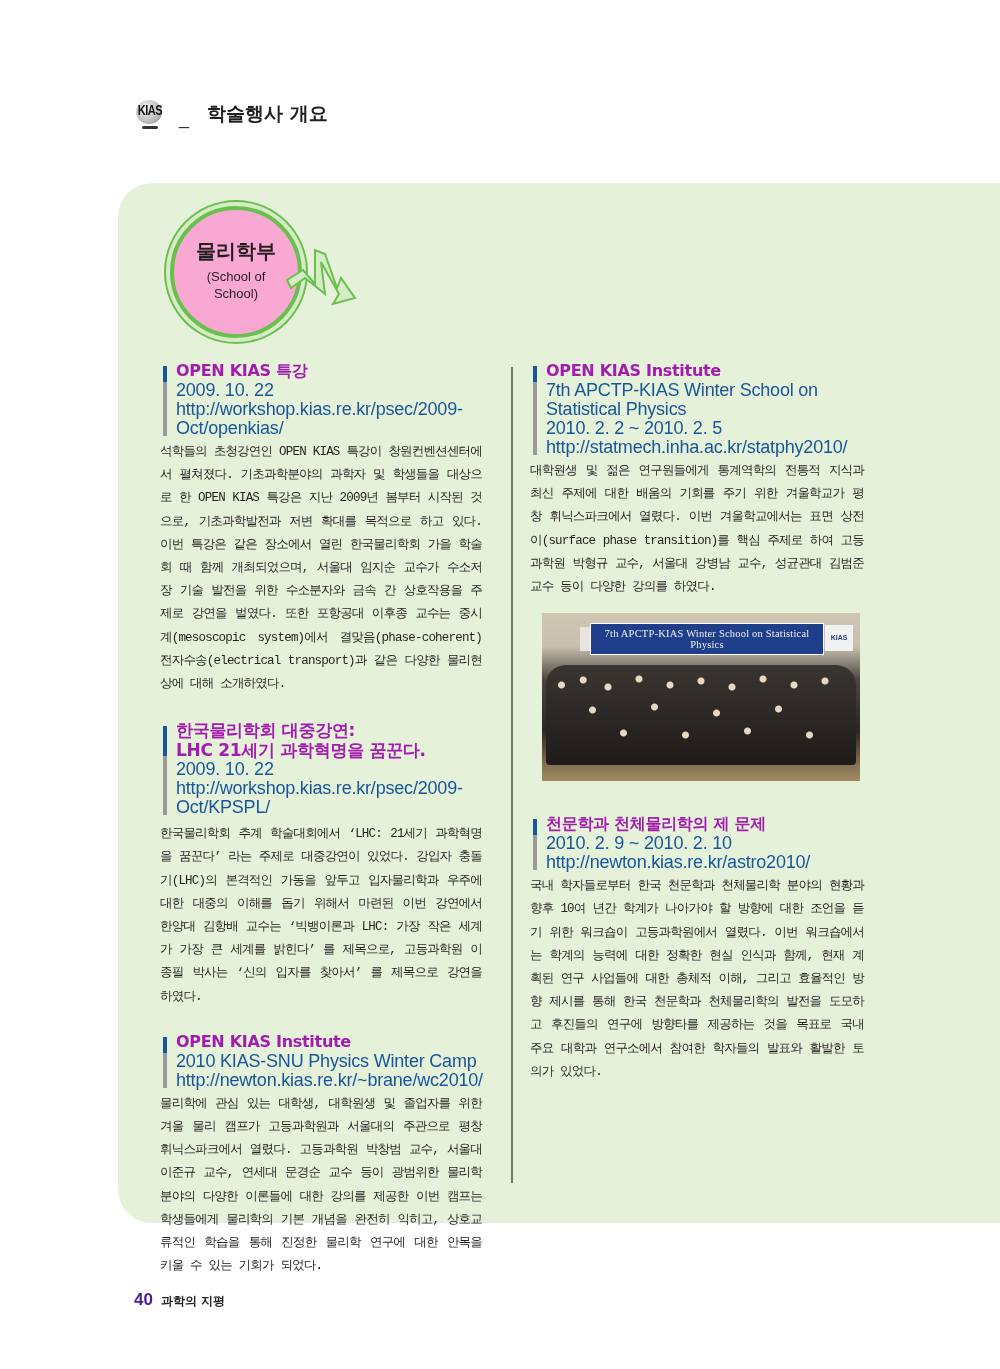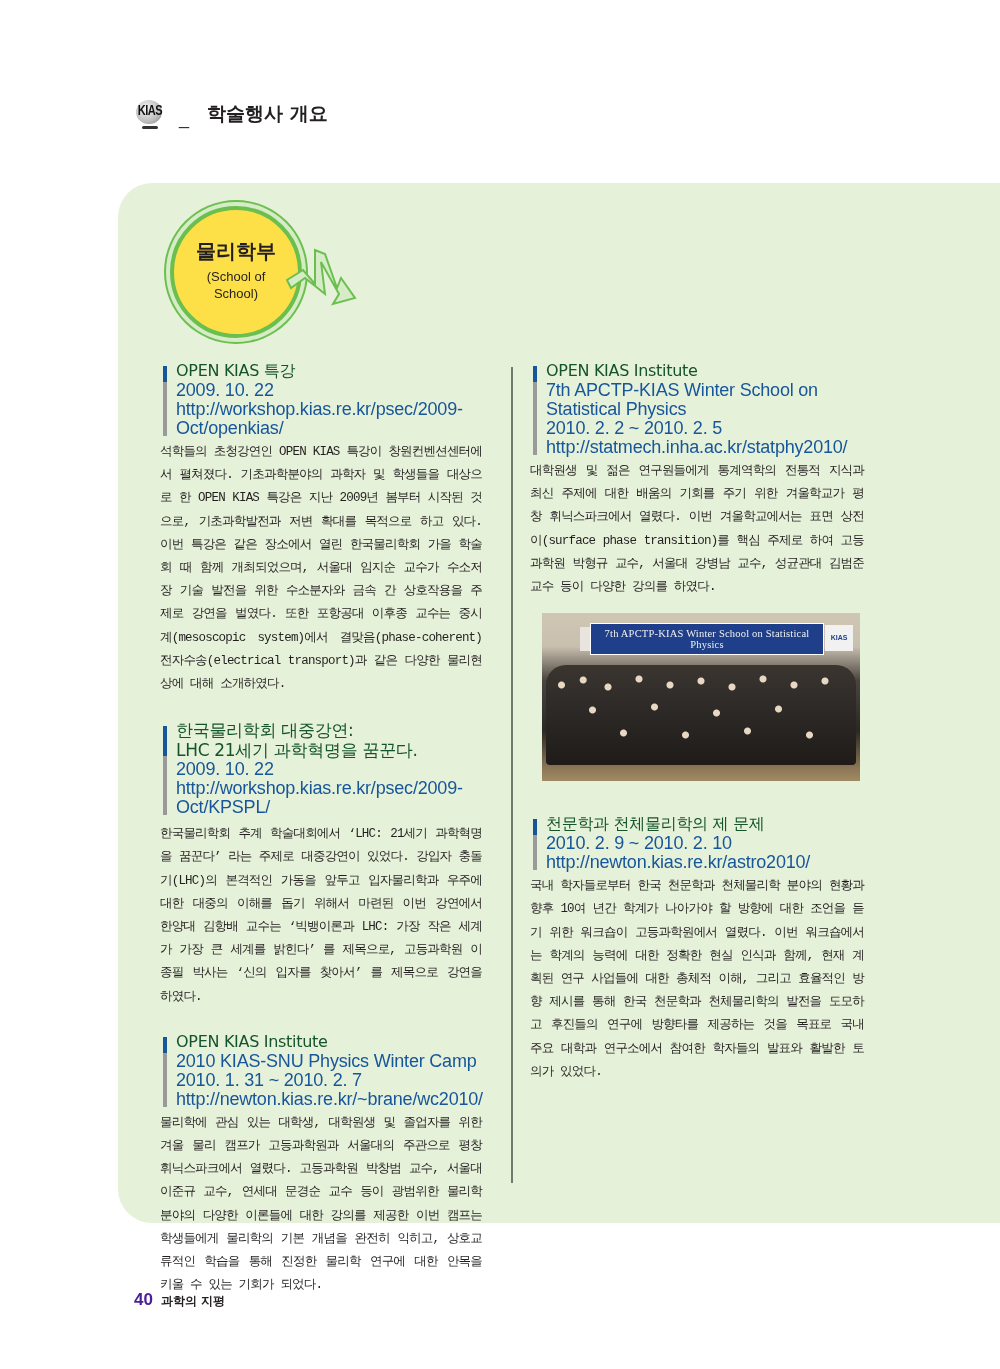--- a/index.html
+++ b/index.html
@@ -17,35 +17,35 @@
     transform: scaleY(1.25); }
   .logo .base { position: absolute; left: 9px; top: 28px; width: 16px; height: 3px; background: #333; border-radius: 2px; }
   .h-title { font-family: "Liberation Serif", "DejaVu Serif", serif; font-size: 27px; color: #231f20; letter-spacing: 0.3px; }
   .h-sep { font-size: 18px; margin: 0 6px 0 4px; color: #333; position: relative; top: 4px; }
   .h-sub { font-family: "DejaVu Sans", sans-serif; font-weight: bold; font-size: 19px; color: #231f20; margin-left: 12px; }
 
   .panel { position: absolute; left: 118px; top: 183px; width: 900px; height: 1040px;
     background: #e6f1d9; border-radius: 34px 0 0 34px; }
 
   .badge { position: absolute; left: 170px; top: 206px; width: 124px; height: 124px; border-radius: 50%;
-    background: #fde047; border: 4px solid #6bbf4f; box-shadow: 0 0 0 4px #d6ecc6, 0 0 0 6px #6bbf4f; }
+    background: #f9a8d4; border: 4px solid #6bbf4f; box-shadow: 0 0 0 4px #d6ecc6, 0 0 0 6px #6bbf4f; }
   .badge .ko { position: absolute; top: 28px; width: 100%; text-align: center; font-family: "DejaVu Sans", sans-serif; font-weight: bold; font-size: 20px; color: #231f20; }
   .badge .en { position: absolute; top: 58px; width: 100%; text-align: center; font-size: 13px; line-height: 17px; color: #231f20; }
   .arrow { position: absolute; left: 285px; top: 228px; width: 80px; height: 90px; }
 
   .col { position: absolute; }
   .col-left { left: 160px; top: 360px; width: 322px; }
   .col-right { left: 530px; top: 360px; width: 334px; }
   .divider { position: absolute; left: 511px; top: 367px; width: 2px; height: 816px; background: #6f7a6a; }
 
   .sec { position: relative; }
   .sec-head { position: relative; padding-left: 16px; }
   .sec-head .bar-blue { position: absolute; left: 3px; top: 6px; width: 4px; height: 16px; background: #17569b; }
   .sec-head .bar-gray { position: absolute; left: 3px; top: 22px; width: 4px; background: #9a9a9a; bottom: 2px; }
-  .sec-title { font-family: "DejaVu Sans", sans-serif; font-weight: normal; font-size: 16px; color: #14532d; line-height: 21px; letter-spacing: -0.3px; }
+  .sec-title { font-family: "DejaVu Sans", sans-serif; font-weight: bold; font-size: 16px; color: #a21caf; line-height: 21px; letter-spacing: -0.3px; }
   .sec-title.two { font-size: 17px; line-height: 20px; }
   .meta { font-size: 18px; color: #17569b; line-height: 19px; letter-spacing: -0.2px; }
   .body { font-family: Liberation Mono, monospace; font-size: 12.5px; line-height: 23.2px; color: #231f20; text-align: justify; letter-spacing: -0.8px; margin-top: 3px; }
 
   .photo { width: 318px; height: 168px; margin: 14px 0 0 12px; position: relative; overflow: hidden;
     background: linear-gradient(#cfc6b4 0%, #c8bfae 20%, #4a4540 40%, #2b2724 70%, #8a7655 92%, #a08a63 100%); }
   .photo .banner { position: absolute; left: 48px; top: 10px; width: 232px; height: 30px; background: #1f3f8a; border: 1px solid #fff; }
   .photo .banner span { display: block; color: #f1f1f1; font-family: "Liberation Serif", serif; font-size: 10.5px; text-align: center; margin-top: 4px; letter-spacing: 0.2px; }
   .photo .left-flag { position: absolute; left: 38px; top: 14px; width: 12px; height: 24px; background: #e9e4df; }
   .photo .right-flag { position: absolute; left: 283px; top: 12px; width: 28px; height: 26px; background: #f1f1f1; font-size: 7px; color:#1f3f8a; font-weight:bold; text-align:center; line-height:26px; }
@@ -126,21 +126,20 @@
     </div>
     <div class="body" style="margin-top:6px">한국물리학회 추계 학술대회에서 ‘LHC: 21세기 과학혁명을 꿈꾼다’ 라는 주제로 대중강연이 있었다. 강입자 충돌기(LHC)의 본격적인 가동을 앞두고 입자물리학과 우주에 대한 대중의 이해를 돕기 위해서 마련된 이번 강연에서 한양대 김항배 교수는 ‘빅뱅이론과 LHC: 가장 작은 세계가 가장 큰 세계를 밝힌다’ 를 제목으로, 고등과학원 이종필 박사는 ‘신의 입자를 찾아서’ 를 제목으로 강연을 하였다.</div>
   </div>
 
   <div class="sec" style="margin-top:22px">
     <div class="sec-head">
       <div class="bar-blue"></div>
       <div class="bar-gray"></div>
       <div class="sec-title">OPEN KIAS Institute</div>
       <div class="meta">2010 KIAS-SNU Physics Winter Camp</div>
-      <div class="meta">2010. 1. 31 ~ 2010. 2. 7</div>
       <div class="meta">http://newton.kias.re.kr/~brane/wc2010/</div>
     </div>
     <div class="body">물리학에 관심 있는 대학생, 대학원생 및 졸업자를 위한 겨울 물리 캠프가 고등과학원과 서울대의 주관으로 평창 휘닉스파크에서 열렸다. 고등과학원 박창범 교수, 서울대 이준규 교수, 연세대 문경순 교수 등이 광범위한 물리학 분야의 다양한 이론들에 대한 강의를 제공한 이번 캠프는 학생들에게 물리학의 기본 개념을 완전히 익히고, 상호교류적인 학습을 통해 진정한 물리학 연구에 대한 안목을 키울 수 있는 기회가 되었다.</div>
   </div>
 </div>
 
 <div class="col col-right">
   <div class="sec">
     <div class="sec-head">
       <div class="bar-blue"></div>

